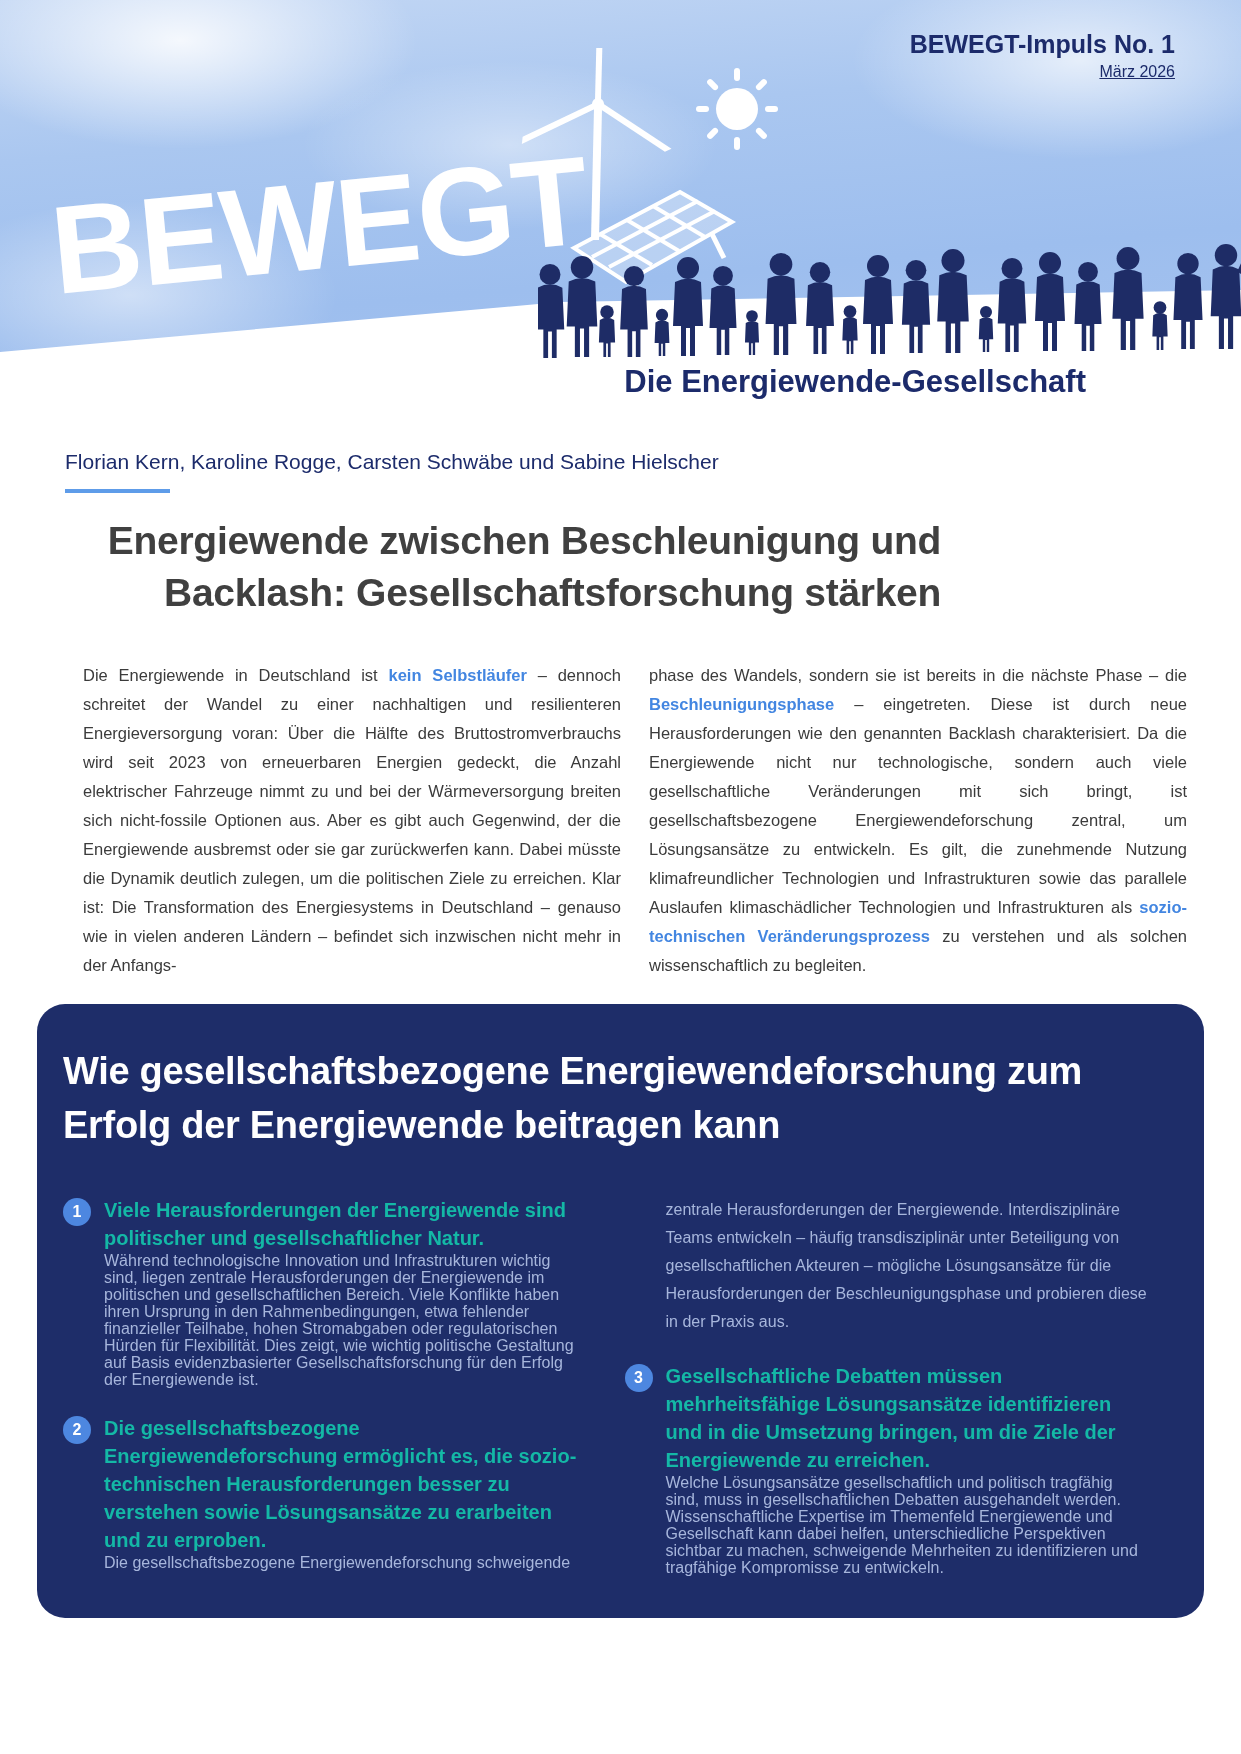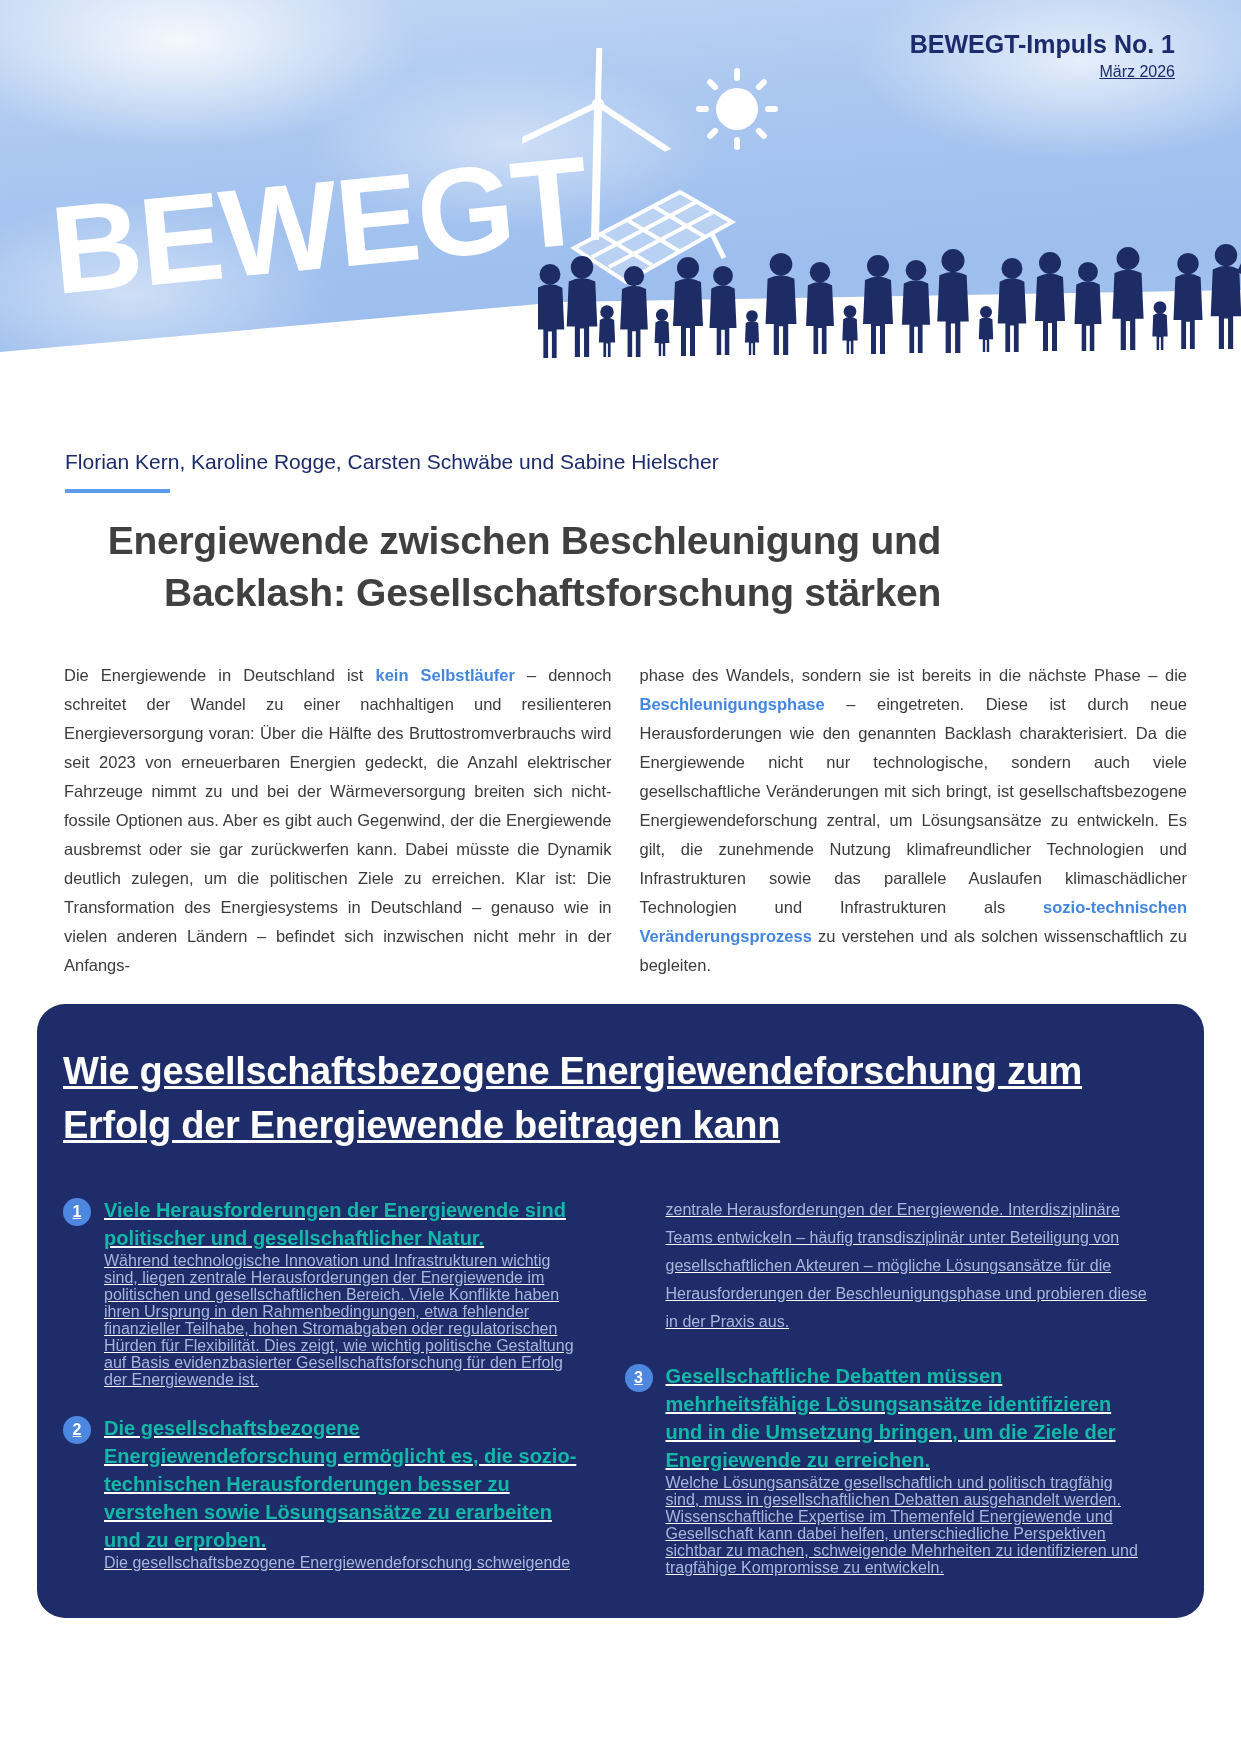--- a/index.html
+++ b/index.html
@@ -42,32 +42,31 @@
   }
   
   .authors{margin:18px 54px 0 65px;font-size:21px;color:#1c2b6b;}
   .author-rule{margin:15px 0 0 65px;width:105px;height:4px;background:#5e9ce9;border:none;}
   h1.article-title{
     margin:22px 54px 0 36px;max-width:905px;
     font-size:39px;line-height:52px;color:#404040;letter-spacing:-0.3px;text-align:right;
   }
   .body-cols{
     display:flex;gap:28px;
-    margin:42px 54px 0 64px;
+    margin:42px 54px 0 83px;
   }
   .body-col{flex:1;font-size:16.5px;line-height:29px;text-align:justify;color:#3b3b3b;}
   .body-col .accent{color:#4386e1;font-weight:bold;}
   
   .highlight-box{
     margin:24px 37px 0 37px;
     background:#1e2d69;
     border-radius:28px;
     padding:40px 56px 42px 26px;
     color:#ffffff;
-    text-decoration:underline;
   }
   .highlight-box h2{
     margin:0;max-width:1020px;
     font-size:38px;line-height:54px;color:#ffffff;letter-spacing:-0.3px;font-weight:bold;
   }
   .points-grid{
     display:grid;grid-template-columns:1fr 1fr;column-gap:38px;
     margin-top:44px;
   }
   .point{display:grid;grid-template-columns:28px 1fr;column-gap:13px;margin-bottom:26px;}
@@ -190,20 +189,21 @@
     </g>
   </svg>
 
   <div class="masthead">
     <div class="issue">BEWEGT-Impuls No. 1</div>
     <div class="date">März 2026</div>
   </div>
 
   <div class="logo-word">BEWEGT</div>
 
+  <div class="tagline">Die Energiewende-Gesellschaft</div>
 </div>
 
 <div class="authors">Florian Kern, Karoline Rogge, Carsten Schwäbe und Sabine Hielscher</div>
 <div class="author-rule"></div>
 
 <h1 class="article-title">Energiewende zwischen Beschleunigung und Backlash: Gesellschaftsforschung stärken</h1>
 
 <div class="body-cols">
   <div class="body-col"><span>Die Energiewende in Deutschland ist </span><span class="accent">kein Selbstläufer</span><span> – dennoch schreitet der Wandel zu einer nachhaltigen und resilienteren Energieversorgung voran: Über die Hälfte des Bruttostromverbrauchs wird seit 2023 von erneuerbaren Energien gedeckt, die Anzahl elektrischer Fahrzeuge nimmt zu und bei der Wärmeversorgung breiten sich nicht-fossile Optionen aus. Aber es gibt auch Gegenwind, der die Energiewende ausbremst oder sie gar zurückwerfen kann. Dabei müsste die Dynamik deutlich zulegen, um die politischen Ziele zu erreichen. Klar ist: Die Transformation des Energiesystems in Deutschland – genauso wie in vielen anderen Ländern – befindet sich inzwischen nicht mehr in der Anfangs-</span></div>
   <div class="body-col"><span>phase des Wandels, sondern sie ist bereits in die nächste Phase – die </span><span class="accent">Beschleunigungsphase</span><span> – eingetreten. Diese ist durch neue Herausforderungen wie den genannten Backlash charakterisiert. Da die Energiewende nicht nur technologische, sondern auch viele gesellschaftliche Veränderungen mit sich bringt, ist gesellschaftsbezogene Energiewendeforschung zentral, um Lösungsansätze zu entwickeln. Es gilt, die zunehmende Nutzung klimafreundlicher Technologien und Infrastrukturen sowie das parallele Auslaufen klimaschädlicher Technologien und Infrastrukturen als </span><span class="accent">sozio-technischen Veränderungsprozess</span><span> zu verstehen und als solchen wissenschaftlich zu begleiten.</span></div>

